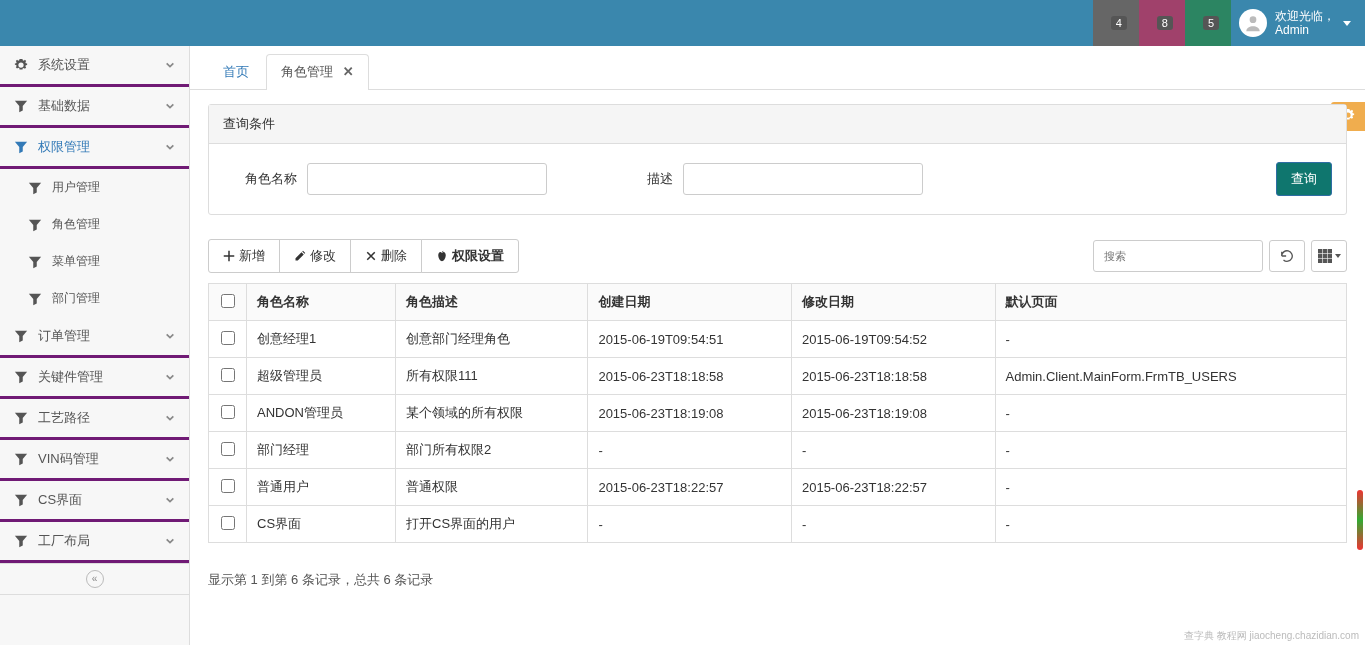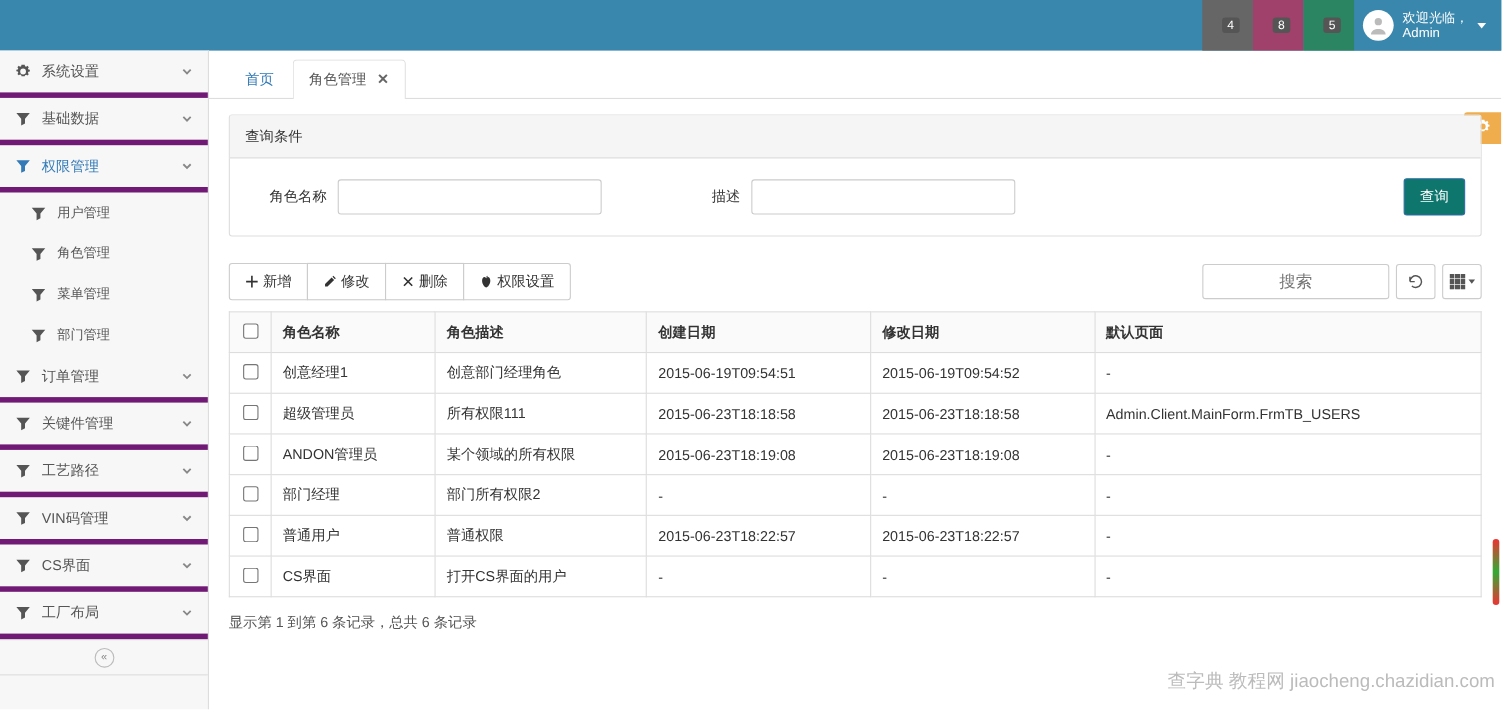--- a/index.html
+++ b/index.html
@@ -17,21 +17,21 @@
 .avatar svg { width: 20px; height: 20px; fill: #bbb; }
 .user-text { line-height: 1.2; font-size: 12px; }
 .caret-down { width: 0; height: 0; border-left: 4px solid transparent; border-right: 4px solid transparent; border-top: 5px solid #fff; margin-left: 8px; }
 
 
 .wrap { display: flex; height: calc(100vh - 46px); }
 .sidebar { width: 190px; background: #f7f7f7; border-right: 1px solid #ddd; overflow-y: auto; }
 .main { flex: 1; padding: 0; overflow: auto; position: relative; }
 
 
-.nav-item { display: flex; align-items: center; padding: 10px 14px; cursor: pointer; border-bottom: 5px solid #701a75; color: #555; position: relative; }
+.nav-item { display: flex; align-items: center; padding: 10px 14px; cursor: pointer; border-bottom: 3px solid #701a75; color: #555; position: relative; }
 .nav-item.active { color: #337ab7; }
 .nav-icon { width: 14px; margin-right: 10px; display: inline-flex; align-items: center; justify-content: center; }
 .nav-icon svg { width: 14px; height: 14px; fill: currentColor; }
 .nav-chev { margin-left: auto; }
 .nav-chev svg { width: 10px; height: 10px; stroke: #888; stroke-width: 2; fill: none; }
 .nav-sub .nav-item { padding-left: 28px; font-size: 12px; border-bottom: none; }
 .collapse-btn { text-align: center; padding: 6px 0; border-top: 1px solid #ddd; border-bottom: 1px solid #ddd; cursor: pointer; }
 .collapse-btn span { display: inline-block; width: 18px; height: 18px; border: 1px solid #bbb; border-radius: 50%; line-height: 15px; font-size: 10px; color: #888; }
 
 
@@ -55,40 +55,40 @@
 
 
 .settings-pill { position: absolute; right: 0; top: 56px; background: #f0ad4e; color: #fff; padding: 6px 10px; border-radius: 3px 0 0 3px; cursor: pointer; }
 .settings-pill svg { width: 14px; height: 14px; fill: #fff; }
 
 
 .toolbar { display: flex; align-items: center; margin-bottom: 10px; }
 .btn-group { display: inline-flex; }
 .btn-group .btn { border-radius: 0; margin-left: -1px; }
 .btn-group .btn:first-child { border-radius: 3px 0 0 3px; margin-left: 0; }
-.btn-group .btn:last-child { border-radius: 0 3px 3px 0; }
+.btn-group .btn:last-child { border-radius: 0 3px 3px 0; font-weight: bold; }
 .spacer { flex: 1; }
-.search-input { height: 32px; border: 1px solid #ccc; border-radius: 3px; padding: 0 10px; width: 170px; font-size: 15px; text-align: center; }
+.search-input { height: 32px; border: 1px solid #ccc; border-radius: 3px; padding: 0 10px; width: 170px; font-size: 11px; }
 .icon-btn { height: 32px; width: 36px; display: inline-flex; align-items: center; justify-content: center; border: 1px solid #ccc; border-radius: 3px; background: #fff; cursor: pointer; margin-left: 6px; }
 .icon-btn svg { width: 14px; height: 14px; fill: #555; stroke: #555; }
 .icon-btn .mini-caret { width: 0; height: 0; border-left: 3px solid transparent; border-right: 3px solid transparent; border-top: 4px solid #555; margin-left: 3px; }
 
 
 table { width: 100%; border-collapse: collapse; border: 1px solid #ddd; }
 th, td { border: 1px solid #ddd; padding: 9px 10px; text-align: left; font-size: 13px; }
 th { background: #fafafa; font-weight: bold; }
 .chk { width: 38px; text-align: center; }
 input[type=checkbox] { width: 14px; height: 14px; }
-.pager-info { margin-top: 14px; color: #555; }
+.pager-info { margin-top: 28px; color: #555; }
 
 
 .scroll-ind { position: absolute; right: 2px; top: 490px; width: 6px; height: 60px; background: linear-gradient(#e33,#3a3,#e33); border-radius: 3px; }
 
 
-.watermark { position: fixed; right: 6px; bottom: 14px; font-size: 17px; color: #bbb; }
+.watermark { position: fixed; right: 6px; bottom: 2px; font-size: 10px; color: #bbb; }
 </style>
 </head>
 <body>
 
 <div class="header">
   <div class="header-item hi-gray">
     <span><svg viewBox="0 0 16 16">
           <path fill="#fff" d="M1 3h14v2H1zM1 7h14v2H1zM1 11h14v2H1z"></path>
         </svg></span>
     <span class="badge">4</span>

